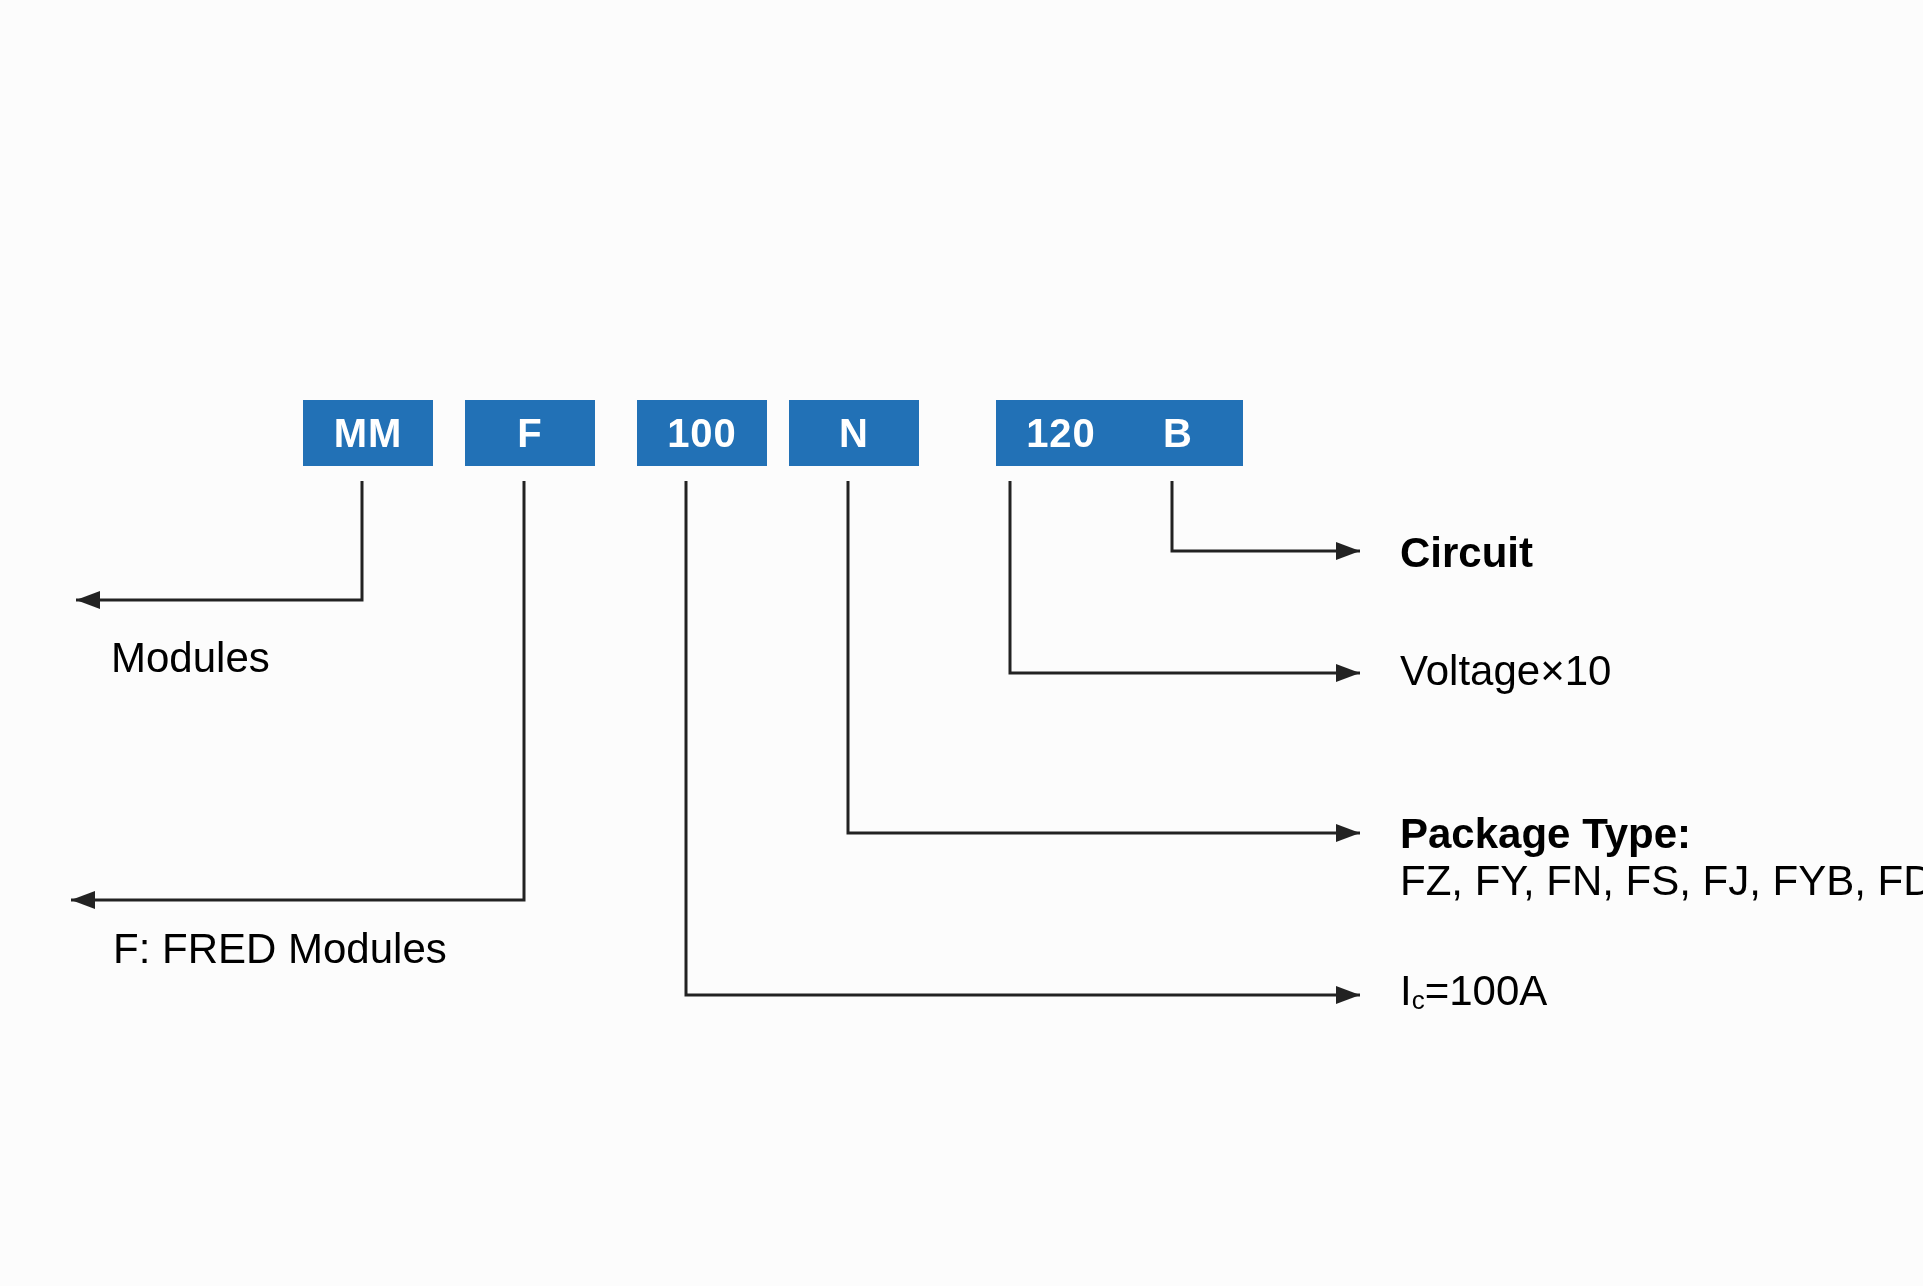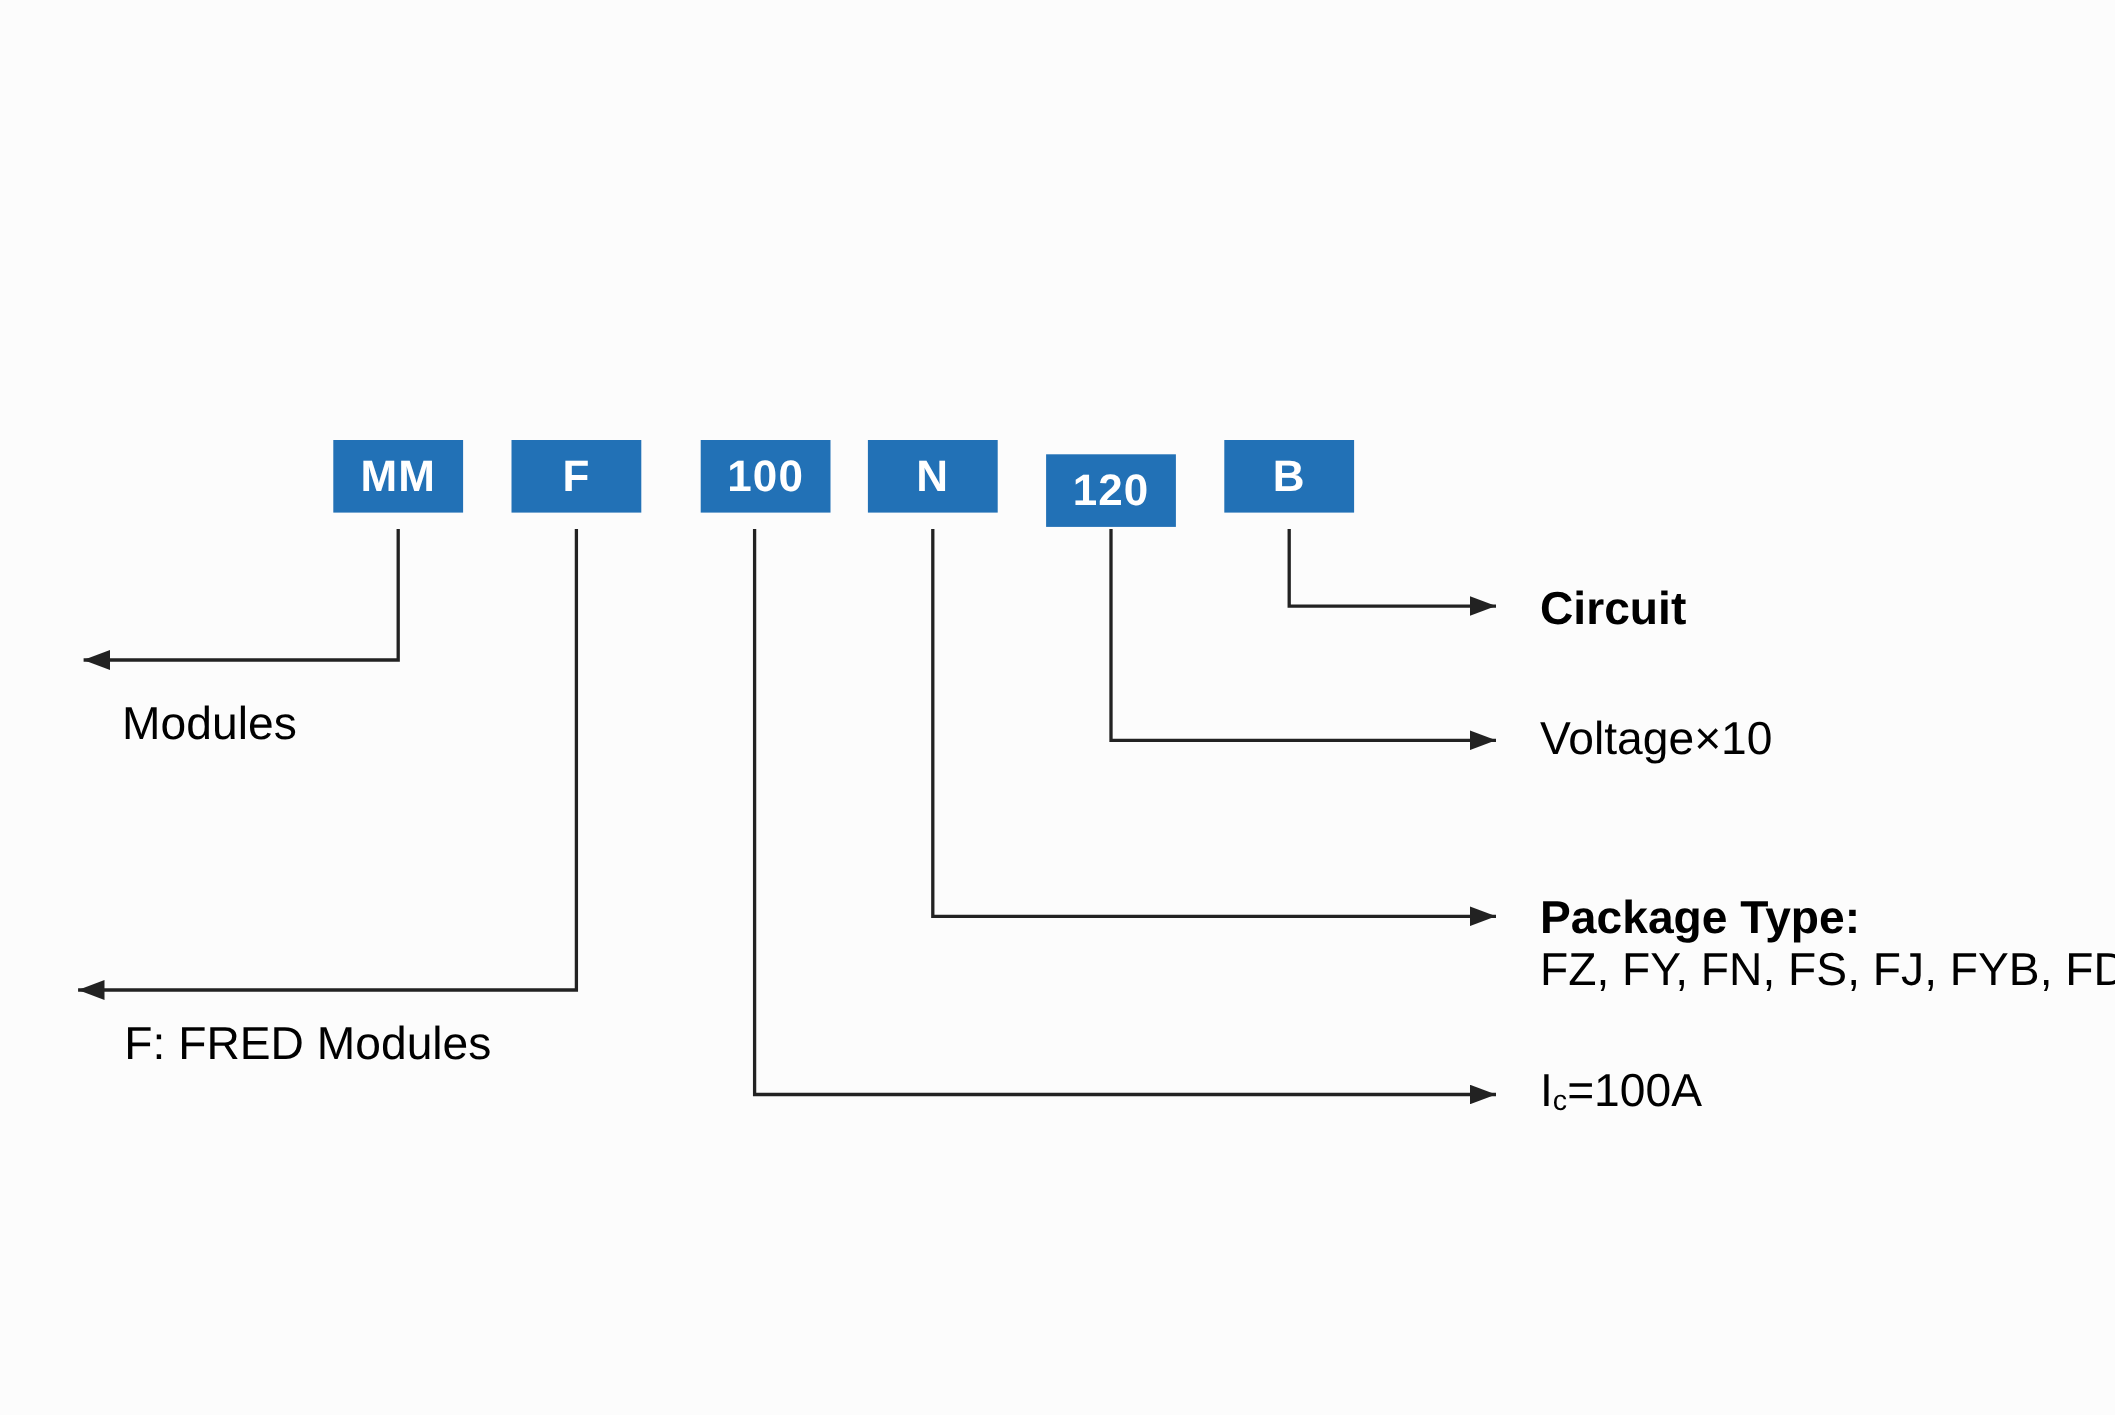--- a/index.html
+++ b/index.html
@@ -23,36 +23,36 @@
     height: 1286px;
   }
   #connectors path.wire {
     fill: none;
     stroke: #222222;
     stroke-width: 3;
   }
   .seg {
     position: absolute;
     top: 400px;
-    width: 118px;
+    width: 130px;
     height: 66px;
     background: #2271b6;
     color: #ffffff;
     font-size: 40px;
     font-weight: bold;
     display: flex;
     align-items: center;
     justify-content: center;
     letter-spacing: 1px;
   }
   .seg-0 { left: 303px; }
   .seg-1 { left: 465px; }
   .seg-2 { left: 627px; margin-left: 10px; }
   .seg-3 { left: 789px; }
-  .seg-4 { left: 951px; margin-top: 13px; }
+  .seg-4 { left: 996px; }
   .seg-5 { left: 1113px; }
   .lbl {
     position: absolute;
     font-size: 42px;
     line-height: 47px;
     white-space: nowrap;
     color: #000000;
   }
   .lbl .t { font-weight: bold; }
   .lbl-circuit  { left: 1400px; top: 529px; }

